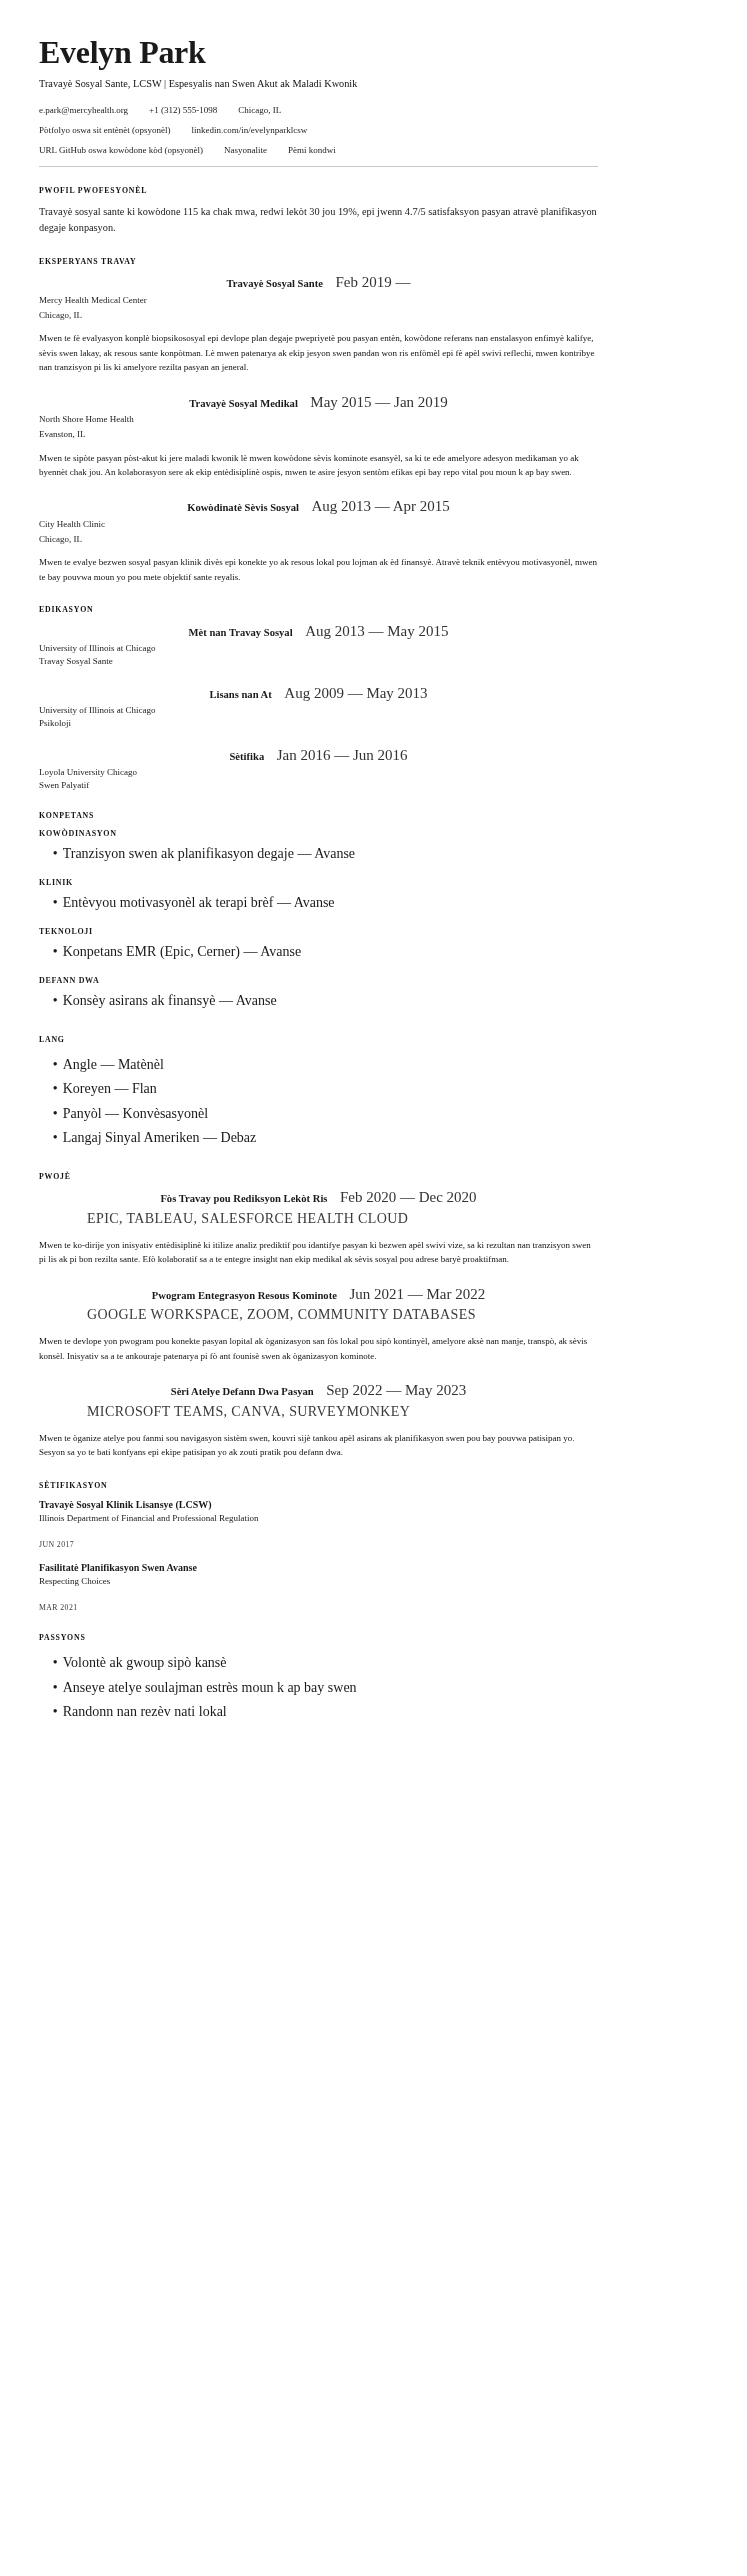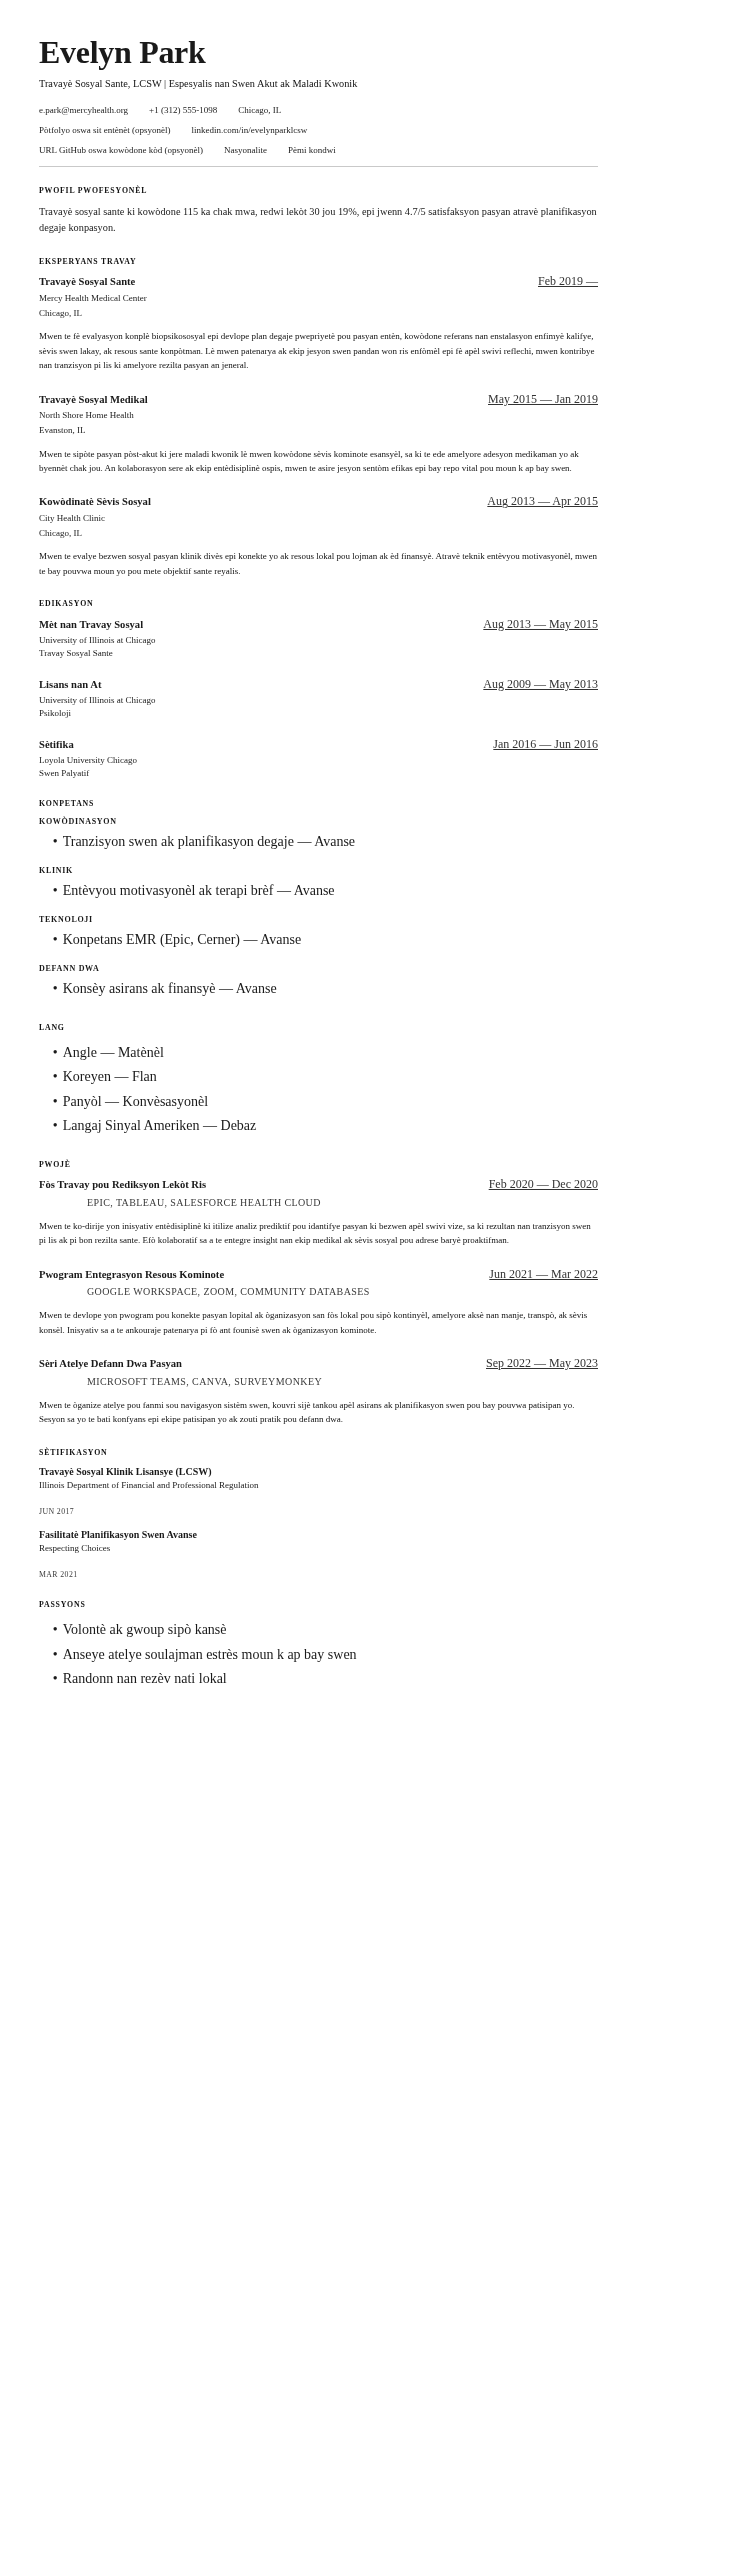--- a/index.html
+++ b/index.html
@@ -63,54 +63,53 @@
     font-size: 10.3px;
     line-height: 1.55;
     margin: 0;
   }
   .entry {
     margin-bottom: 18.7px;
   }
   .entry:last-child { margin-bottom: 0; }
   .entry-head {
     display: flex;
-    justify-content: space-between;
+    justify-content: center;
     align-items: baseline;
   }
   .entry-title {
     font-size: 10.6px;
     font-weight: bold;
     margin: 0;
   }
   .entry-date {
-    font-size: 12px;
+    font-size: 15px;
     color: #333;
     white-space: nowrap;
     padding-left: 12.5px;
-    text-decoration: underline;
   }
   .entry-org {
     font-size: 9px;
     margin: 3.1px 0 0 0;
     color: #222;
   }
   .entry-loc {
     font-size: 9px;
     margin: 5.6px 0 0 0;
     color: #222;
   }
   .entry-desc {
     font-size: 9px;
     line-height: 1.62;
     margin: 11.2px 0 0 0;
     color: #111;
     max-width: 654px;
   }
   .entry-tags {
-    font-size: 10px;
+    font-size: 14px;
     letter-spacing: 0.4px;
     text-transform: uppercase;
     color: #3a3a3a;
     margin: 4.4px 0 0 0;
     padding-left: 48px;
   }
   .skill-group {
     margin-bottom: 11.2px;
     font-family: Liberation Serif, serif;
   }

